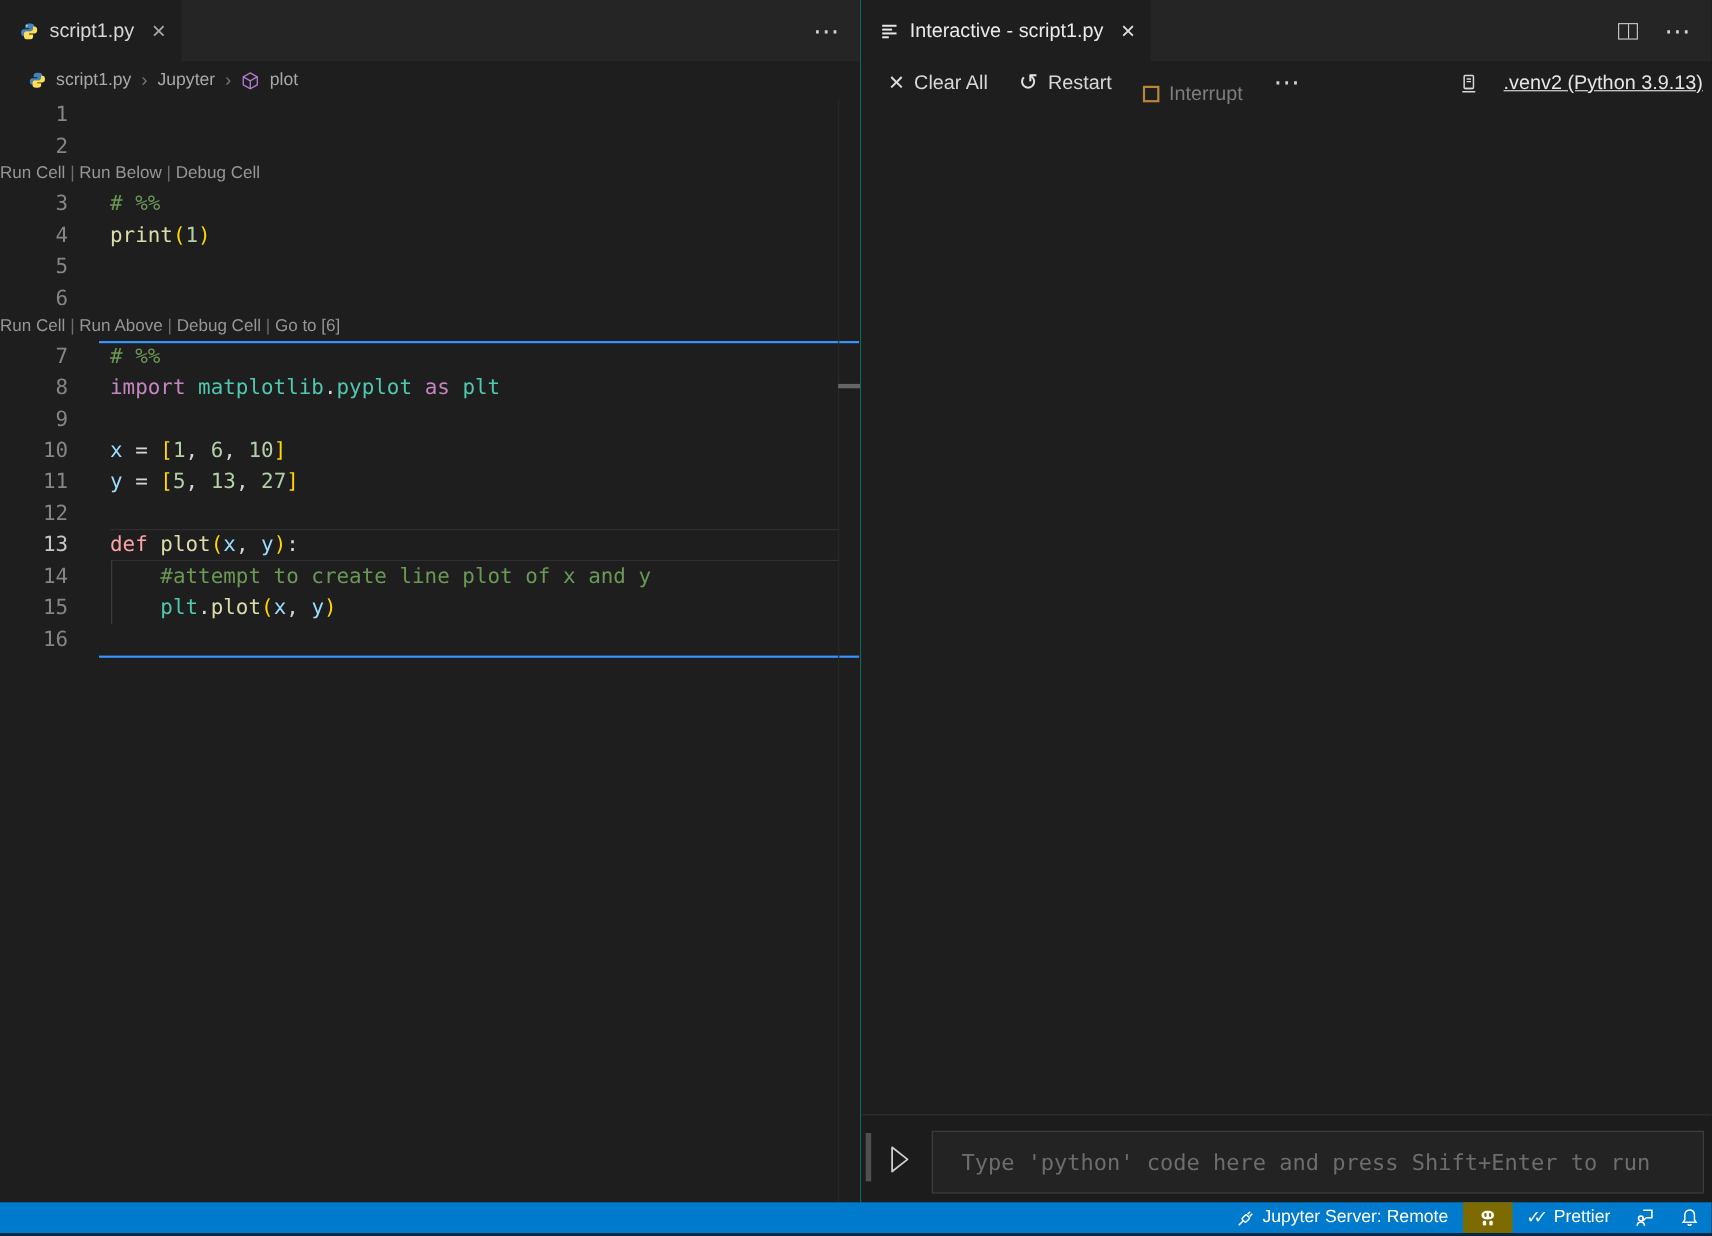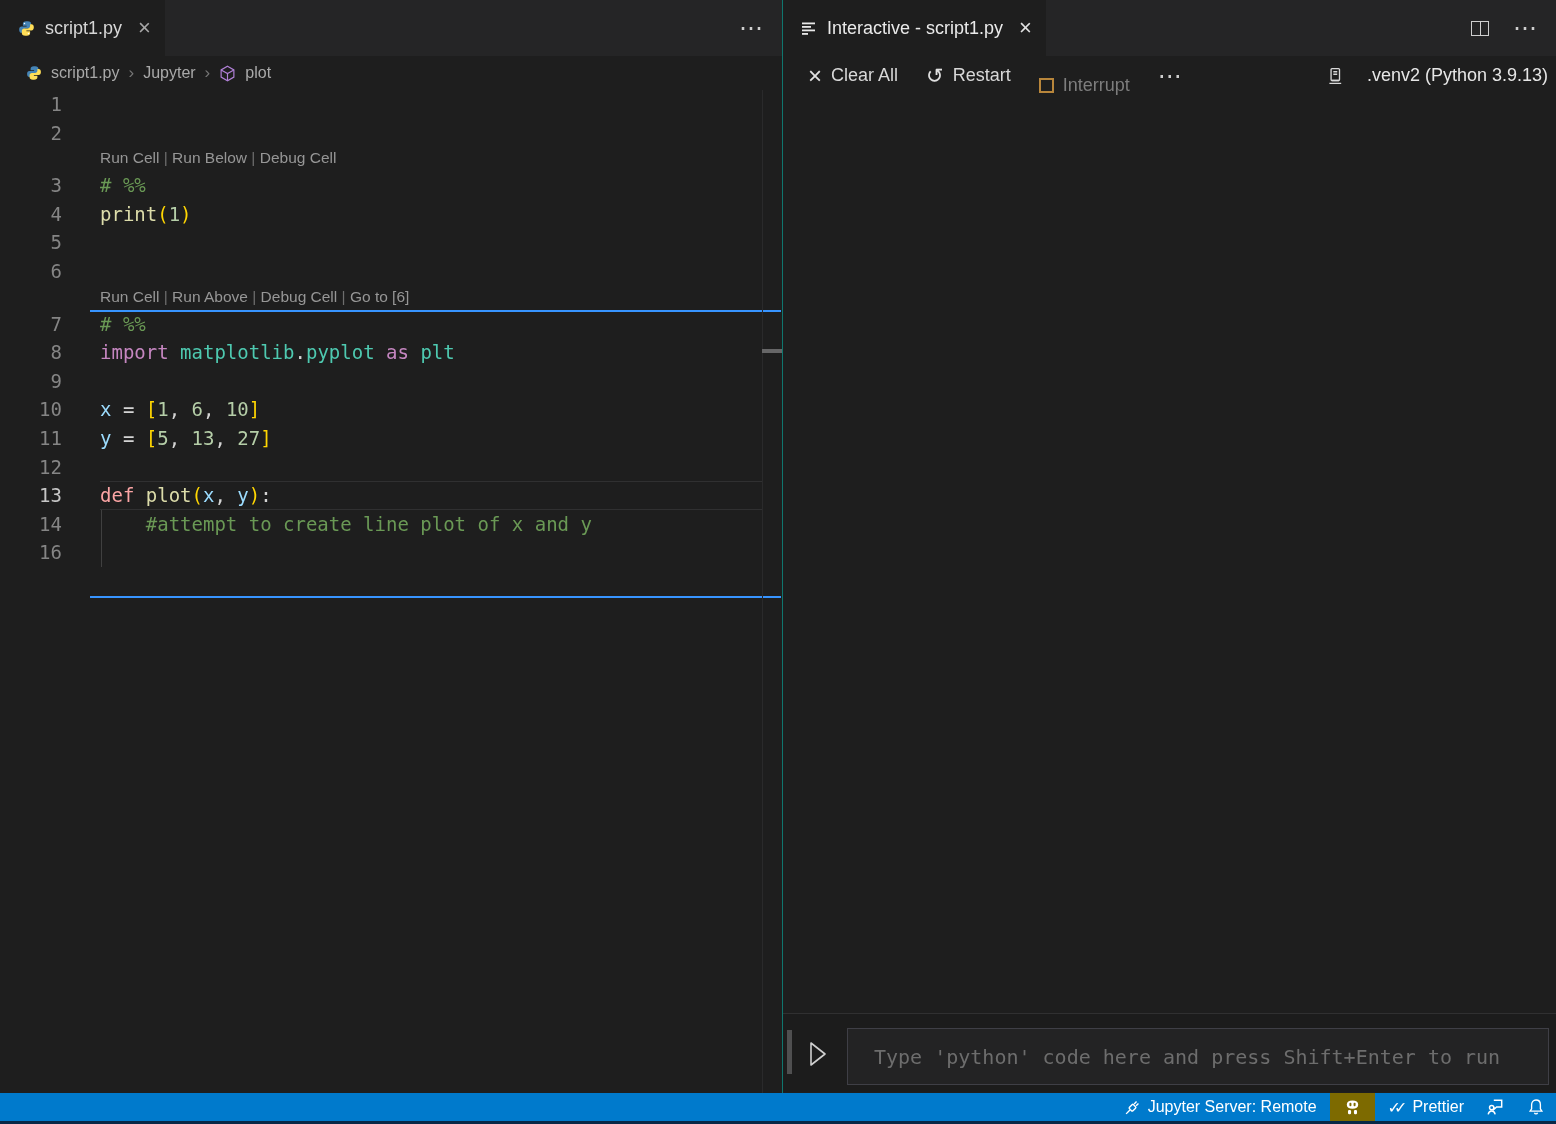--- a/index.html
+++ b/index.html
@@ -26,21 +26,21 @@
   .breadcrumbs { height:34px; background:#1e1e1e; display:flex; align-items:center;
                  padding-left:26px; gap:9px; font-size:16px; color:#a9a9a9; }
   .crumb-sep { color:#767676; font-size:17px; }
   
   .editor { position:relative; height:1003px; background:#1e1e1e; overflow:hidden;
             font-family:"DejaVu Sans Mono", monospace; font-size:19px; }
   .row.code { display:flex; height:28.6px; line-height:28.6px; white-space:pre; }
   .gutter { width:100px; padding-right:38px; text-align:right; color:#858585; flex:none; }
   .gutter.g-active { color:#c6c6c6; }
   .code-content { white-space:pre; }
-  .row.codelens { height:24px; line-height:22px; padding-left:100px;
+  .row.codelens { height:24px; line-height:22px; 
                   font-family:"Liberation Sans", sans-serif; font-size:15.5px; color:#969696; }
   .cl-link { color:#969696; cursor:pointer; }
   .cl-sep { color:#6e6e6e; }
   
   .tk-com { color:#6A9955; } .tk-kw { color:#C586C0; } .tk-kw2 { color:#fca5a5; }
   .tk-fn { color:#DCDCAA; } .tk-var { color:#9CDCFE; } .tk-num { color:#B5CEA8; }
   .tk-type { color:#4EC9B0; } .tk-brk { color:#ffd602; } .tk-pun { color:#d4d4d4; }
   
   .cell-border { position:absolute; left:90px; width:691px; height:2px; background:#3794FF; }
   .cell-border.b1 { top:219.6px; } .cell-border.b2 { top:505.6px; }
@@ -51,21 +51,21 @@
   .ruler-dash { position:absolute; left:762px; top:259px; width:20px; height:4px; background:#666667; }
   
   .iw-toolbar { position:relative; height:39px; background:#1e1e1e; display:flex;
                 align-items:center; padding-left:16px; gap:10px; font-size:18px; }
   .tb-item { display:flex; align-items:center; gap:9px; color:#d8d8d8; padding:0 9px; cursor:pointer; }
   .tb-item .x-glyph { font-size:24px; line-height:18px; color:#e0e0e0; }
   .tb-item .restart-glyph { font-size:21px; color:#e0e0e0; }
   .tb-item.disabled { color:#7d7d7d;margin-top:20px; }
   .interrupt-sq { width:15px; height:15px; border:2px solid #B8863B; flex:none; }
   .kernel { position:absolute; right:8px; display:flex; align-items:center; gap:23px;
-            color:#e6e6e6; font-size:18px; cursor:pointer; }
+            color:#e6e6e6; font-size:18px; cursor:pointer;text-decoration:underline; }
   .iw-body { height:918px; background:#1e1e1e; }
   .iw-input-area { position:relative; height:79px; border-top:1px solid #303031; background:#1c1c1c; }
   .mini-scroll { position:absolute; left:4px; top:16px; width:5px; height:44px; background:#4f4f50; }
   .play-btn { position:absolute; left:24px; top:27px; cursor:pointer; }
   .iw-input { position:absolute; left:64px; right:7px; top:14px; height:57px;
               background:#232324; border:1px solid #3f3f46; display:flex; align-items:center;
               padding-left:26px; cursor:text; }
   .iw-placeholder { font-family:"DejaVu Sans Mono", monospace; font-size:20px; color:#6d6d6d; }
   
   .statusbar { position:absolute; left:0; top:1093px; width:1556px; height:28px;
@@ -131,20 +131,21 @@
         <div class="row code"><div class="gutter">6</div><div class="code-content"></div></div>
         <div class="row codelens"><span class="cl-link">Run Cell</span><span class="cl-sep"> | </span><span class="cl-link">Run Above</span><span class="cl-sep"> | </span><span class="cl-link">Debug Cell</span><span class="cl-sep"> | </span><span class="cl-link">Go to [6]</span></div>
         <div class="row code"><div class="gutter">7</div><div class="code-content"><span class="tk-com"># %%</span></div></div>
         <div class="row code"><div class="gutter">8</div><div class="code-content"><span class="tk-kw">import</span><span class="tk-pun"> </span><span class="tk-type">matplotlib</span><span class="tk-pun">.</span><span class="tk-type">pyplot</span><span class="tk-pun"> </span><span class="tk-kw">as</span><span class="tk-pun"> </span><span class="tk-type">plt</span></div></div>
         <div class="row code"><div class="gutter">9</div><div class="code-content"></div></div>
         <div class="row code"><div class="gutter">10</div><div class="code-content"><span class="tk-var">x</span><span class="tk-pun"> = </span><span class="tk-brk">[</span><span class="tk-num">1</span><span class="tk-pun">, </span><span class="tk-num">6</span><span class="tk-pun">, </span><span class="tk-num">10</span><span class="tk-brk">]</span></div></div>
         <div class="row code"><div class="gutter">11</div><div class="code-content"><span class="tk-var">y</span><span class="tk-pun"> = </span><span class="tk-brk">[</span><span class="tk-num">5</span><span class="tk-pun">, </span><span class="tk-num">13</span><span class="tk-pun">, </span><span class="tk-num">27</span><span class="tk-brk">]</span></div></div>
         <div class="row code"><div class="gutter">12</div><div class="code-content"></div></div>
         <div class="row code active"><div class="gutter g-active">13</div><div class="code-content"><span class="tk-kw2">def</span><span class="tk-pun"> </span><span class="tk-fn">plot</span><span class="tk-brk">(</span><span class="tk-var">x</span><span class="tk-pun">, </span><span class="tk-var">y</span><span class="tk-brk">)</span><span class="tk-pun">:</span></div></div>
         <div class="row code"><div class="gutter">14</div><div class="code-content"><span class="tk-pun">    </span><span class="tk-com">#attempt to create line plot of x and y</span></div></div>
+        <div class="row code"><div class="gutter">15</div><div class="code-content"><span class="tk-pun">    </span><span class="tk-type">plt</span><span class="tk-pun">.</span><span class="tk-fn">plot</span><span class="tk-brk">(</span><span class="tk-var">x</span><span class="tk-pun">, </span><span class="tk-var">y</span><span class="tk-brk">)</span></div></div>
         <div class="row code"><div class="gutter">16</div><div class="code-content"></div></div>
       </div>
     <div class="current-line"></div>
     <div class="cell-border b1"></div>
     <div class="cell-border b2"></div>
     <div class="indent-guide"></div>
     <div class="ruler-edge"></div>
     <div class="ruler-dash"></div>
   </div>
 </div>

